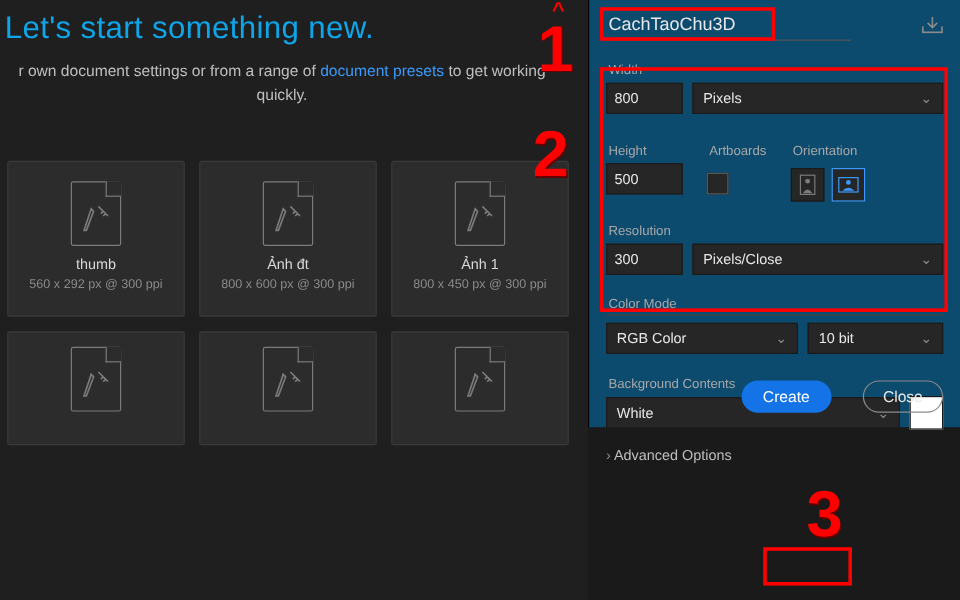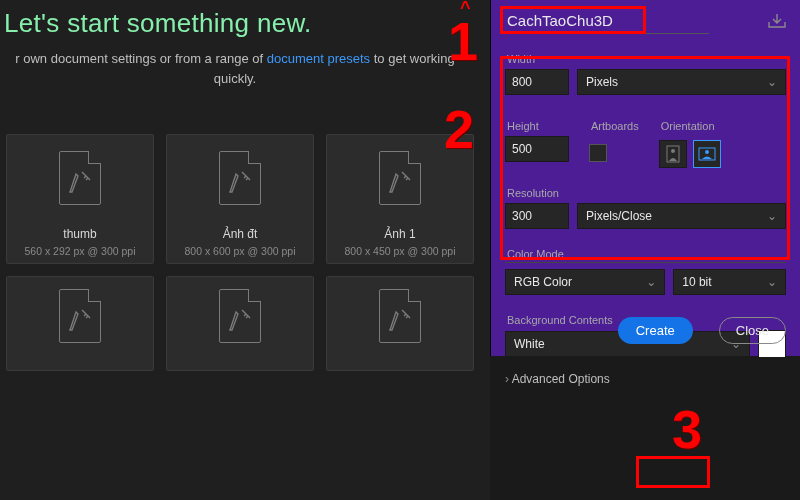--- a/index.html
+++ b/index.html
@@ -1,23 +1,23 @@
 <!DOCTYPE html>
 <html><head>
 <meta charset="utf-8">
 <style>
   html,body{margin:0;padding:0;width:800px;height:500px;background:#1a1a1a;font-family:"Segoe UI",Arial,sans-serif;color:#d8d8d8;overflow:hidden;font-size:13px}
   .root{display:flex;width:800px;height:500px;position:relative}
   .left{width:490px;height:500px;background:#1f1f1f;position:relative;overflow:hidden}
-  .right{width:310px;height:356px;background:#4c1d95;position:relative;border-left:1px solid #000;box-sizing:border-box;padding:10px 14px 0 14px}
-  .headline{font-size:26px;font-weight:300;color:#86efac;margin:8px 0 10px 4px;letter-spacing:.3px}
+  .right{width:310px;height:356px;background:#0c4a6e;position:relative;border-left:1px solid #000;box-sizing:border-box;padding:10px 14px 0 14px}
+  .headline{font-size:26px;font-weight:300;color:#0ea5e9;margin:8px 0 10px 4px;letter-spacing:.3px}
   .sub{font-size:13px;color:#bfbfbf;text-align:center;line-height:1.5;margin:0 20px 0 0}
   .sub a{color:#3b99fc;text-decoration:none}
   .presets{display:flex;gap:12px;margin-top:46px;padding:0 6px}
-  .card{width:148px;height:130px;background:#2c2c2c;border:1px solid #3a3a3a;border-radius:2px;display:flex;flex-direction:column;align-items:center;justify-content:flex-end;padding-bottom:6px;box-sizing:border-box;cursor:pointer;position:relative}
+  .card{width:148px;height:130px;background:#2c2c2c;border:1px solid #3a3a3a;border-radius:2px;display:flex;flex-direction:column;align-items:center;justify-content:flex-end;padding-bottom:20px;box-sizing:border-box;cursor:pointer;position:relative}
   .card .doc{width:40px;height:52px;border:1.5px solid #7b7b7b;position:absolute;top:16px;border-radius:2px}
   .card .doc::before{content:"";position:absolute;top:-1px;right:-1px;width:12px;height:12px;border-left:1.5px solid #7b7b7b;border-bottom:1.5px solid #7b7b7b;background:#2c2c2c}
   .card .doc svg{position:absolute;left:8px;top:18px}
   .card .t1{font-size:12px;color:#d8d8d8;margin-bottom:4px}
   .card .t2{font-size:10.5px;color:#8a8a8a}
   .row2{display:flex;gap:12px;margin-top:12px;padding:0 6px}
   .row2 .card{height:95px}
   .row2 .card .doc{top:12px}
   .search{position:absolute;bottom:10px;left:6px;display:flex;align-items:center;gap:8px}
   .search input{background:transparent;border:none;color:#8a8a8a;font-style:italic;font-size:13px;outline:none;width:260px}

